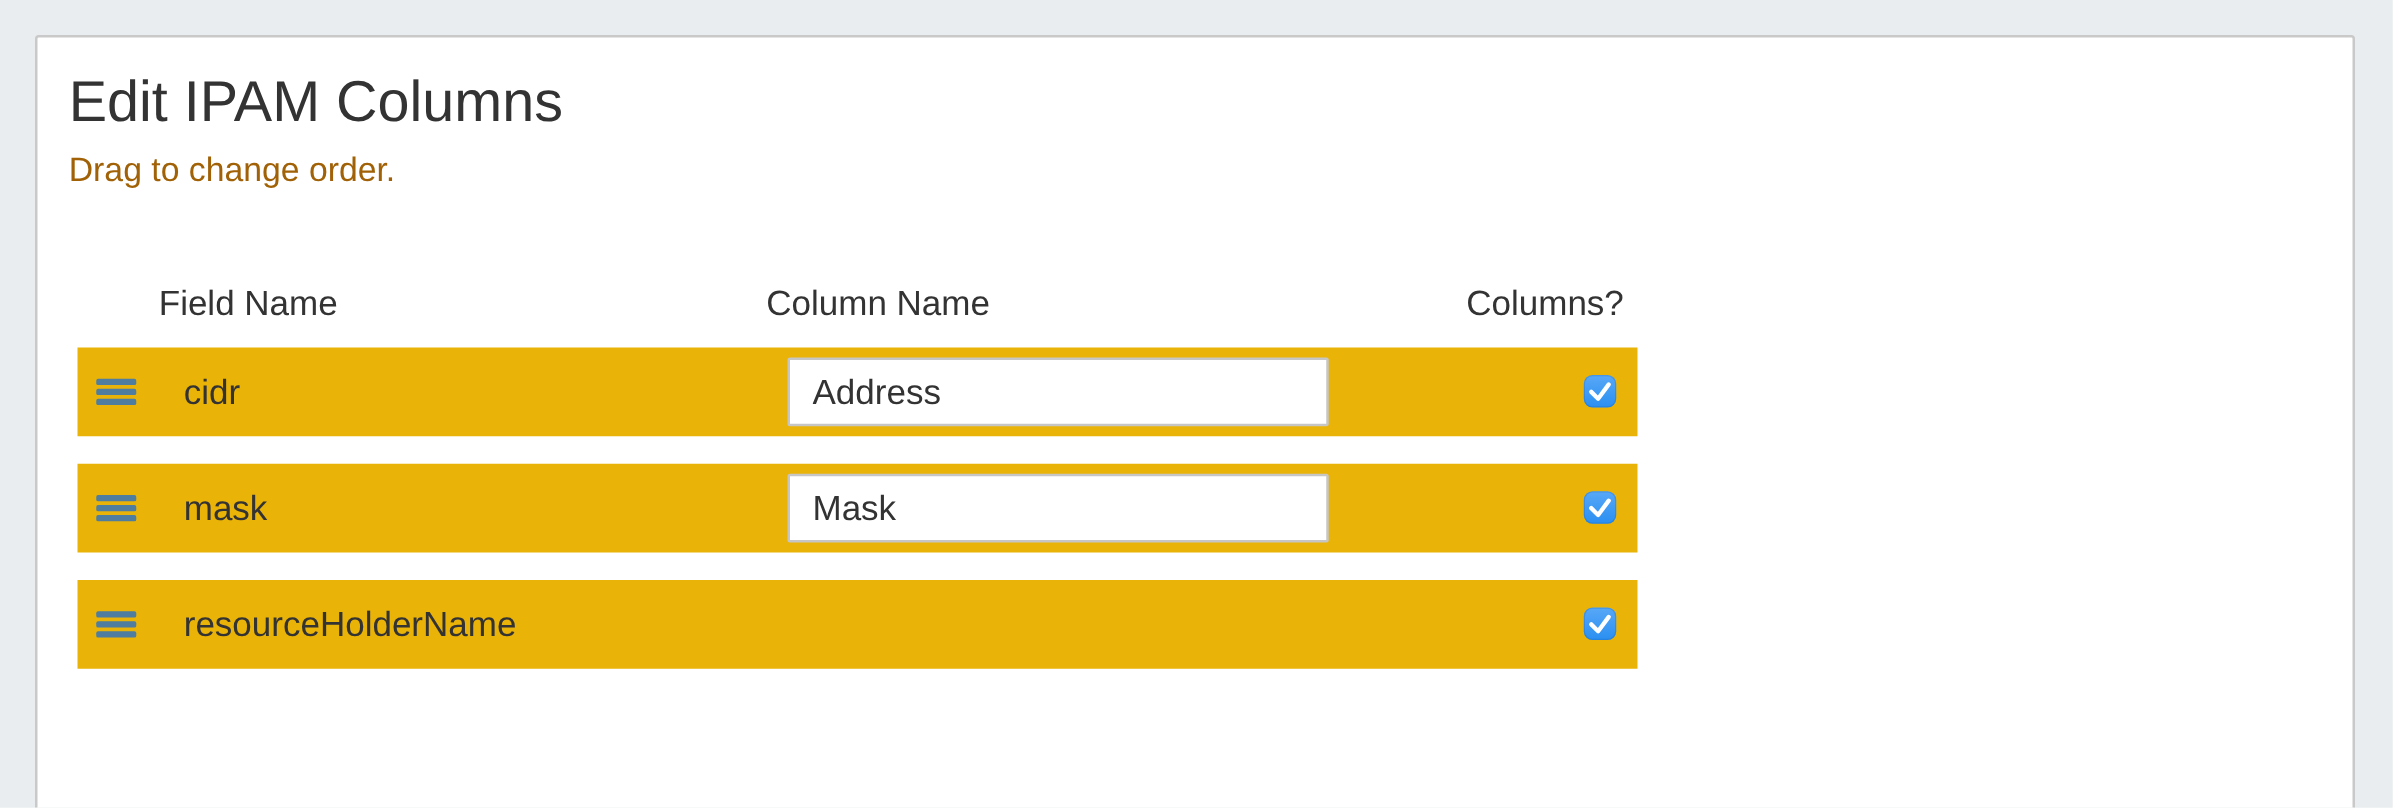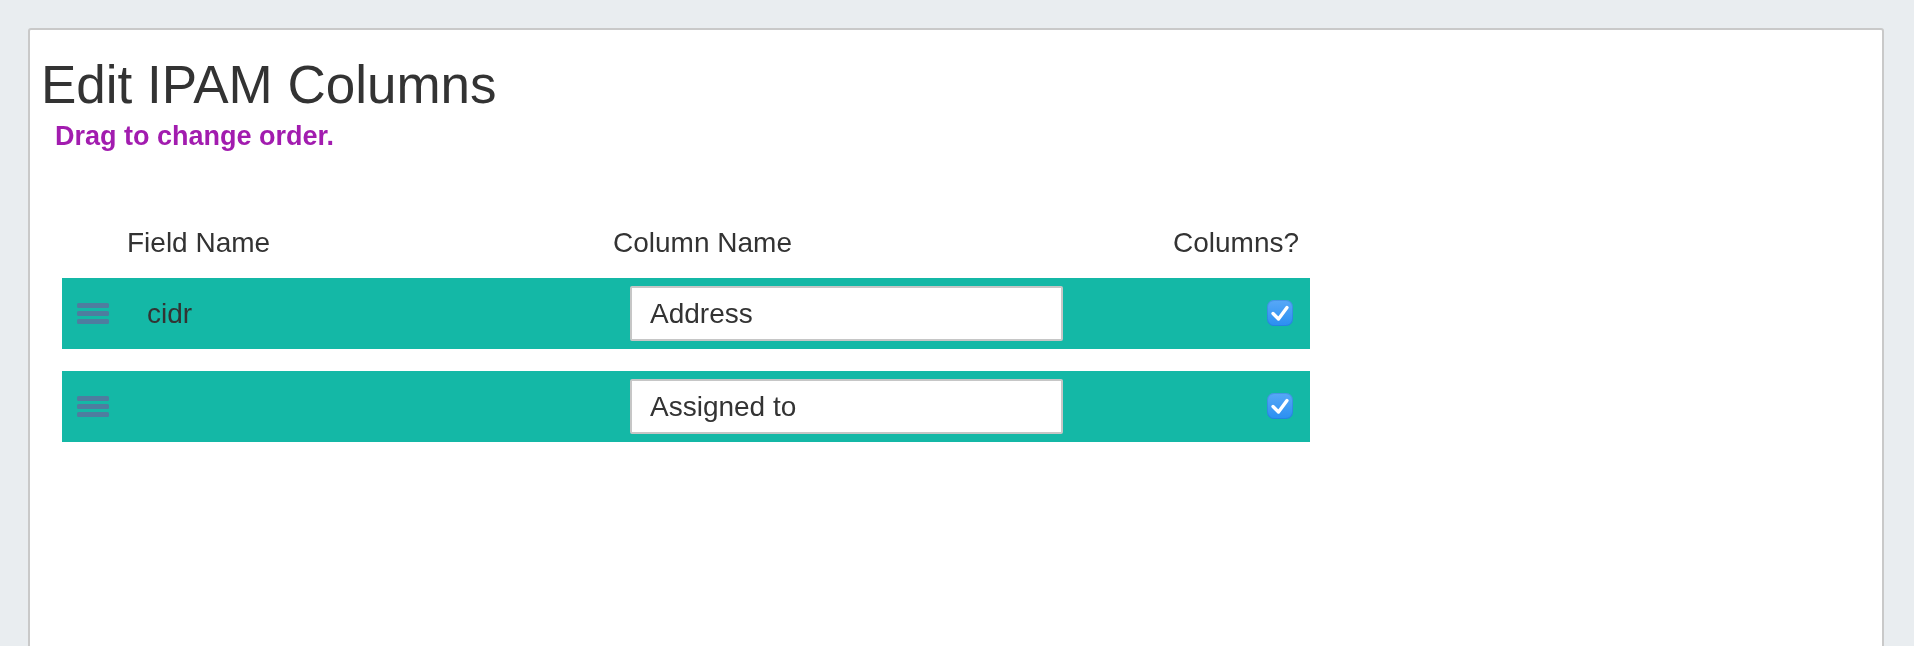--- a/index.html
+++ b/index.html
@@ -14,32 +14,32 @@
   .card {
     position: absolute;
     left: 28px; top: 28px;
     width: 1856px; height: 840px;
     background: #ffffff;
     border: 2px solid #c9c9c9;
     border-radius: 3px;
   }
   .title {
     position: absolute;
-    left: 11px; top: 24px;
-    font-size: 53px;
+    left: 25px; top: 24px;
+    font-size: 46px;
     font-weight: 500;
     color: #333;
     white-space: nowrap;
   }
   .hint {
     position: absolute;
     left: 25px; top: 91px;
     font-size: 27px;
-    font-weight: 700;
-    color: #a21caf;
+    font-weight: 400;
+    color: #a16207;
     white-space: nowrap;
   }
   .thead { position: absolute; left: 0; top: 0; width: 100%; height: 0; }
   .th {
     position: absolute;
     top: 197px;
     font-size: 28px;
     font-weight: 400;
     color: #333;
     white-space: nowrap;
@@ -50,21 +50,21 @@
   .rows {
     position: absolute;
     left: 32px; top: 248px;
     width: 1248px;
   }
   .row {
     position: relative;
     width: 1248px;
     height: 71px;
     margin-bottom: 22px;
-    background: #14b8a6;
+    background: #eab308;
   }
   .handle {
     position: absolute;
     left: 15px; top: 25px;
     width: 32px; height: 21px;
     display: flex;
     flex-direction: column;
     justify-content: space-between;
     cursor: grab;
   }
@@ -135,28 +135,42 @@
           </span>
         <span class="field-label">cidr</span>
         <input class="col-input" type="text" value="Address" style="">
         <span class="checkbox checked" aria-checked="true">
           <svg width="26" height="26" viewBox="0 0 26 26">
             <polyline points="6,13.5 11.5,19 20,7.5" fill="none" stroke="#ffffff" stroke-width="3.4" stroke-linecap="round" stroke-linejoin="round"></polyline>
           </svg>
         </span>
       </div>
 
+      <div class="row">
+        <span class="handle">
+            <i></i>
+            <i></i>
+            <i></i>
+          </span>
+        <span class="field-label">mask</span>
+        <input class="col-input" type="text" value="Mask" style="">
+        <span class="checkbox checked" aria-checked="true">
+          <svg width="26" height="26" viewBox="0 0 26 26">
+            <polyline points="6,13.5 11.5,19 20,7.5" fill="none" stroke="#ffffff" stroke-width="3.4" stroke-linecap="round" stroke-linejoin="round"></polyline>
+          </svg>
+        </span>
+      </div>
 
       <div class="row">
         <span class="handle">
             <i></i>
             <i></i>
             <i></i>
           </span>
-        <input class="col-input" type="text" value="Assigned to" style="">
+        <span class="field-label">resourceHolderName</span>
         <span class="checkbox checked" aria-checked="true">
           <svg width="26" height="26" viewBox="0 0 26 26">
             <polyline points="6,13.5 11.5,19 20,7.5" fill="none" stroke="#ffffff" stroke-width="3.4" stroke-linecap="round" stroke-linejoin="round"></polyline>
           </svg>
         </span>
       </div>
 
 
     </div>
   </div>

